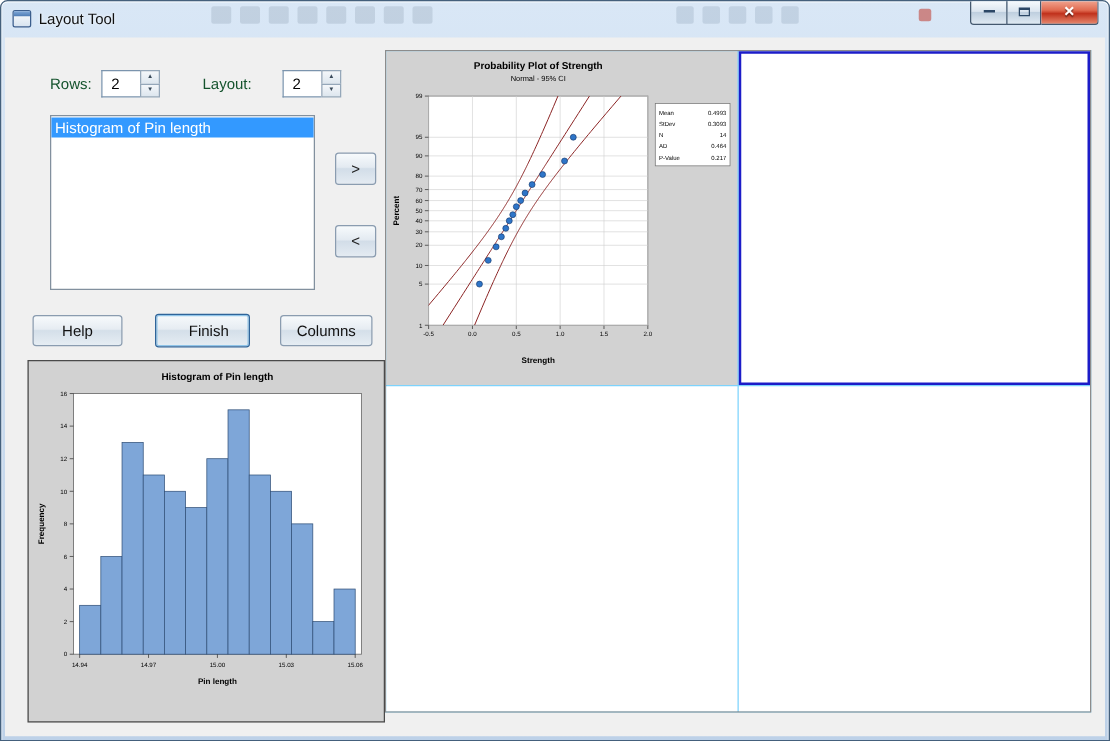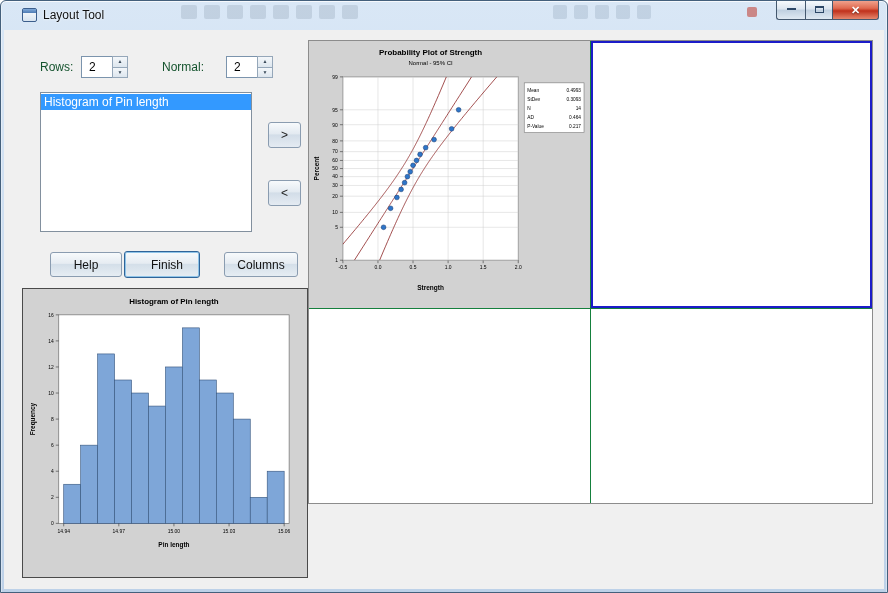--- a/index.html
+++ b/index.html
@@ -5,21 +5,21 @@
   * { margin:0; padding:0; box-sizing:border-box; font-family:"Liberation Sans", sans-serif; }
   html,body { width:888px; height:593px; overflow:hidden; background:#fff; cursor:default; }
   svg { font-family:"Liberation Sans", sans-serif; }
 
   .window {
     position:relative; width:888px; height:593px;
     border:1px solid #44607c; border-radius:6px 6px 0 0;
     background:linear-gradient(#d9e7f6,#bdd1e8);
     box-shadow:inset 0 1px 0 rgba(255,255,255,.75), inset 1px 0 0 rgba(255,255,255,.4), inset -1px 0 0 rgba(255,255,255,.4);
   }
-  .titlebar { position:absolute; top:0; left:12px; right:0; height:29px; }
+  .titlebar { position:absolute; top:0; left:0; right:0; height:29px; }
   .app-icon {
     position:absolute; left:9px; top:7px; width:15px; height:14px;
     border:1px solid #3c5e8c; background:linear-gradient(#fdfdfd,#d8e4f0);
     border-radius:2px;
   }
   .app-icon::before { content:""; position:absolute; left:0; top:0; right:0; height:4px; background:linear-gradient(#7fa8d8,#4f7cb4); }
   .title-text { position:absolute; left:30px; top:7px; font-size:12px; color:#111; text-shadow:0 0 3px #fff; }
 
   .ghosts { position:absolute; top:4px; left:168px; display:flex; gap:7px; opacity:.13; }
   .ghosts .g { width:16px; height:14px; background:#30445c; border-radius:2px; }
@@ -78,23 +78,23 @@
   }
   .dlg-btn.default { border:1px solid #2f6499; box-shadow:0 0 0 1px #8fc4e8 inset; }
 
   .preview {
     position:absolute; left:18px; top:258px; width:286px; height:290px;
     background:#d2d2d2; border:1px solid #4a4a4a;
   }
   .preview svg { display:block; width:100%; height:100%; }
 
   .grid {
-    position:absolute; left:304px; top:10px; width:565px; height:464px;
+    position:absolute; left:304px; top:10px; width:565px; height:530px;
     display:grid; grid-template-columns:1fr 1fr; grid-template-rows:1fr 1fr;
-    gap:1px; background:#15803d; border:1px solid #8c8c8c;
+    gap:1px; background:#7dd3fc; border:1px solid #8c8c8c;
   }
   .cell { background:#fff; position:relative; }
   .cell-tl { background:#d2d2d2; }
   .cell-tl svg { display:block; width:100%; height:100%; }
   .cell-tr { border:2px solid #1c1cc8; }
 </style>
 </head>
 <body>
 
 <div class="window">
@@ -131,37 +131,37 @@
 
     <span class="form-label" style="left:36px;top:30px;">Rows:</span>
     <div class="spinbox" style="left:77px;top:26px;">
       <input value="2" style="">
       <div class="spin-arrows">
         <button class="spin-btn up">▲</button>
         <button class="spin-btn down">▼</button>
       </div>
     </div>
 
-    <span class="form-label" style="left:158px;top:30px;">Normal:</span>
+    <span class="form-label" style="left:158px;top:30px;">Layout:</span>
     <div class="spinbox" style="left:222px;top:26px;">
       <input value="2" style="">
       <div class="spin-arrows">
         <button class="spin-btn up">▲</button>
         <button class="spin-btn down">▼</button>
       </div>
     </div>
 
     <div class="listbox">
       <div class="list-item selected">Histogram of Pin length</div>
     </div>
 
     <button class="move-btn" style="top:92px;">&gt;</button>
     <button class="move-btn" style="top:150px;">&lt;</button>
 
-    <button class="dlg-btn" style="left:22px;top:222px;width:72px;margin-left:24px;">Help</button>
+    <button class="dlg-btn" style="left:22px;top:222px;width:72px;">Help</button>
     <button class="dlg-btn default" style="left:120px;top:221px;width:76px;height:27px;padding-left:10px;">Finish</button>
     <button class="dlg-btn" style="left:220px;top:222px;width:74px;">Columns</button>
 
     <div class="preview">
       <svg id="histogram-svg" viewBox="0 0 286 290">
           <rect x="36" y="26" width="232" height="210" fill="#fff" stroke="#6e6e6e" stroke-width="0.7"></rect>
           <rect x="41" y="196.625" width="17.076923076923077" height="39.375" fill="#7ea6d8" stroke="#33527a" stroke-width="0.6"></rect>
           <rect x="58.07692307692308" y="157.25" width="17.076923076923077" height="78.75" fill="#7ea6d8" stroke="#33527a" stroke-width="0.6"></rect>
           <rect x="75.15384615384616" y="65.375" width="17.076923076923077" height="170.625" fill="#7ea6d8" stroke="#33527a" stroke-width="0.6"></rect>
           <rect x="92.23076923076923" y="91.625" width="17.076923076923077" height="144.375" fill="#7ea6d8" stroke="#33527a" stroke-width="0.6"></rect>

